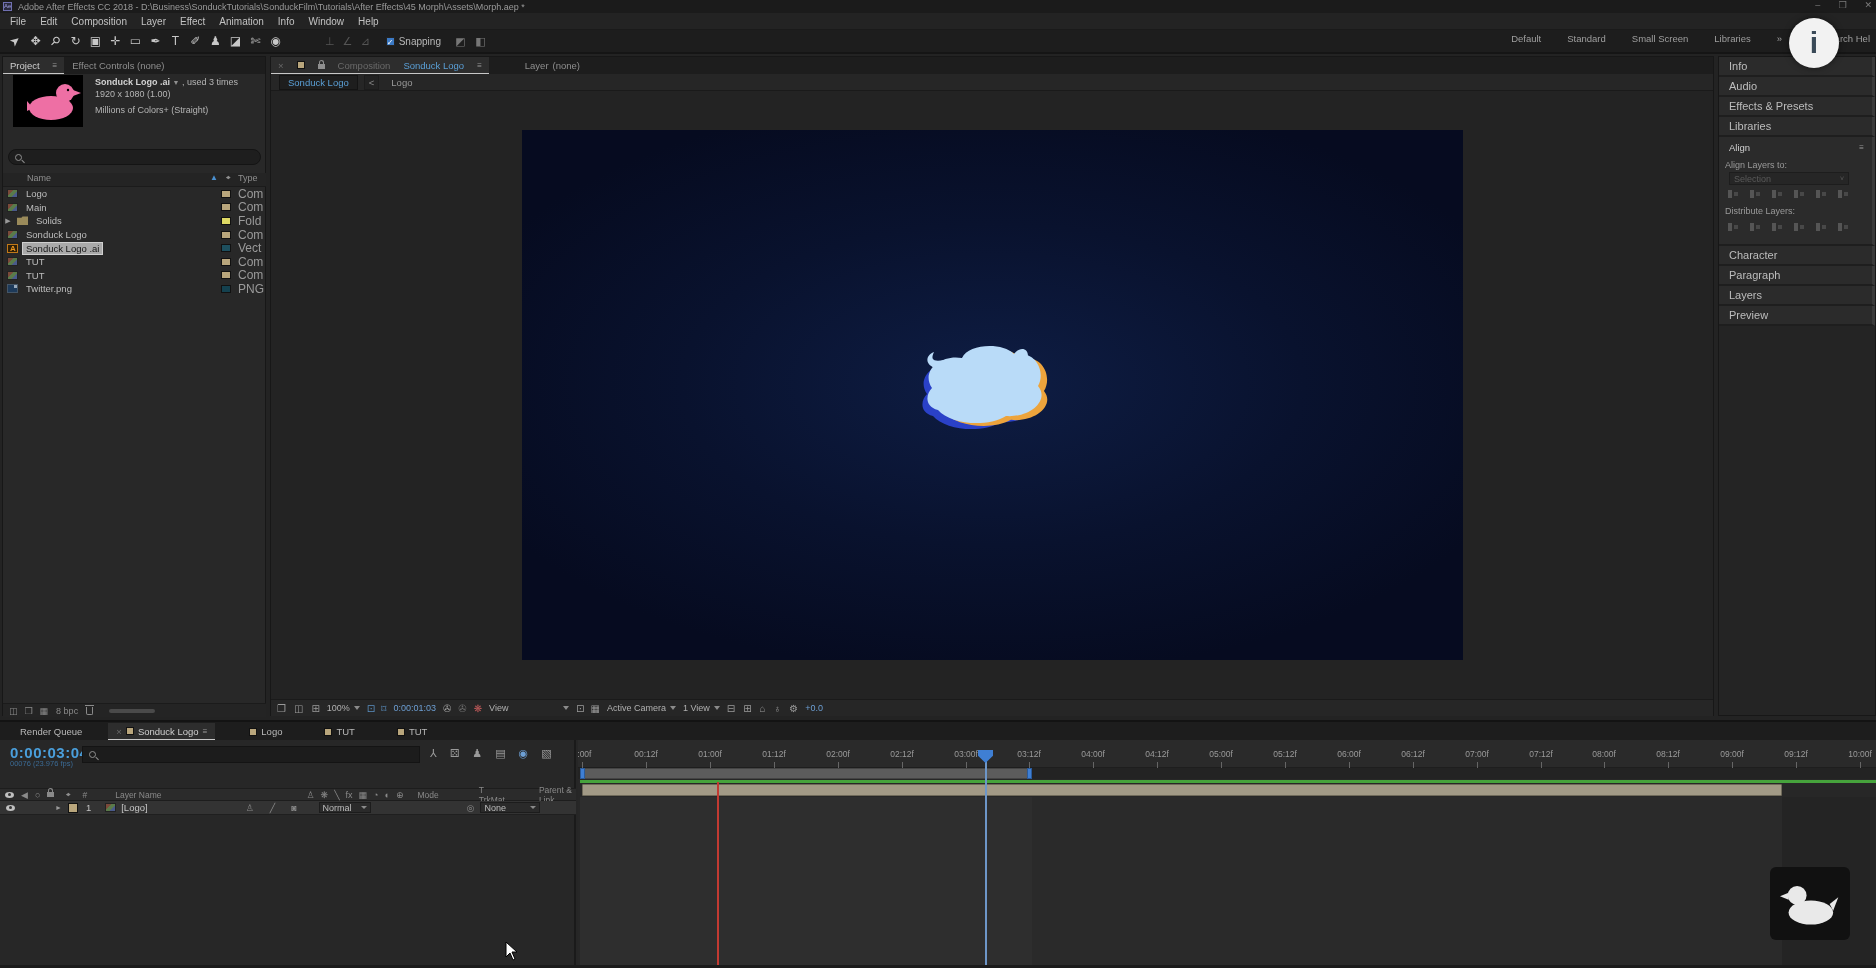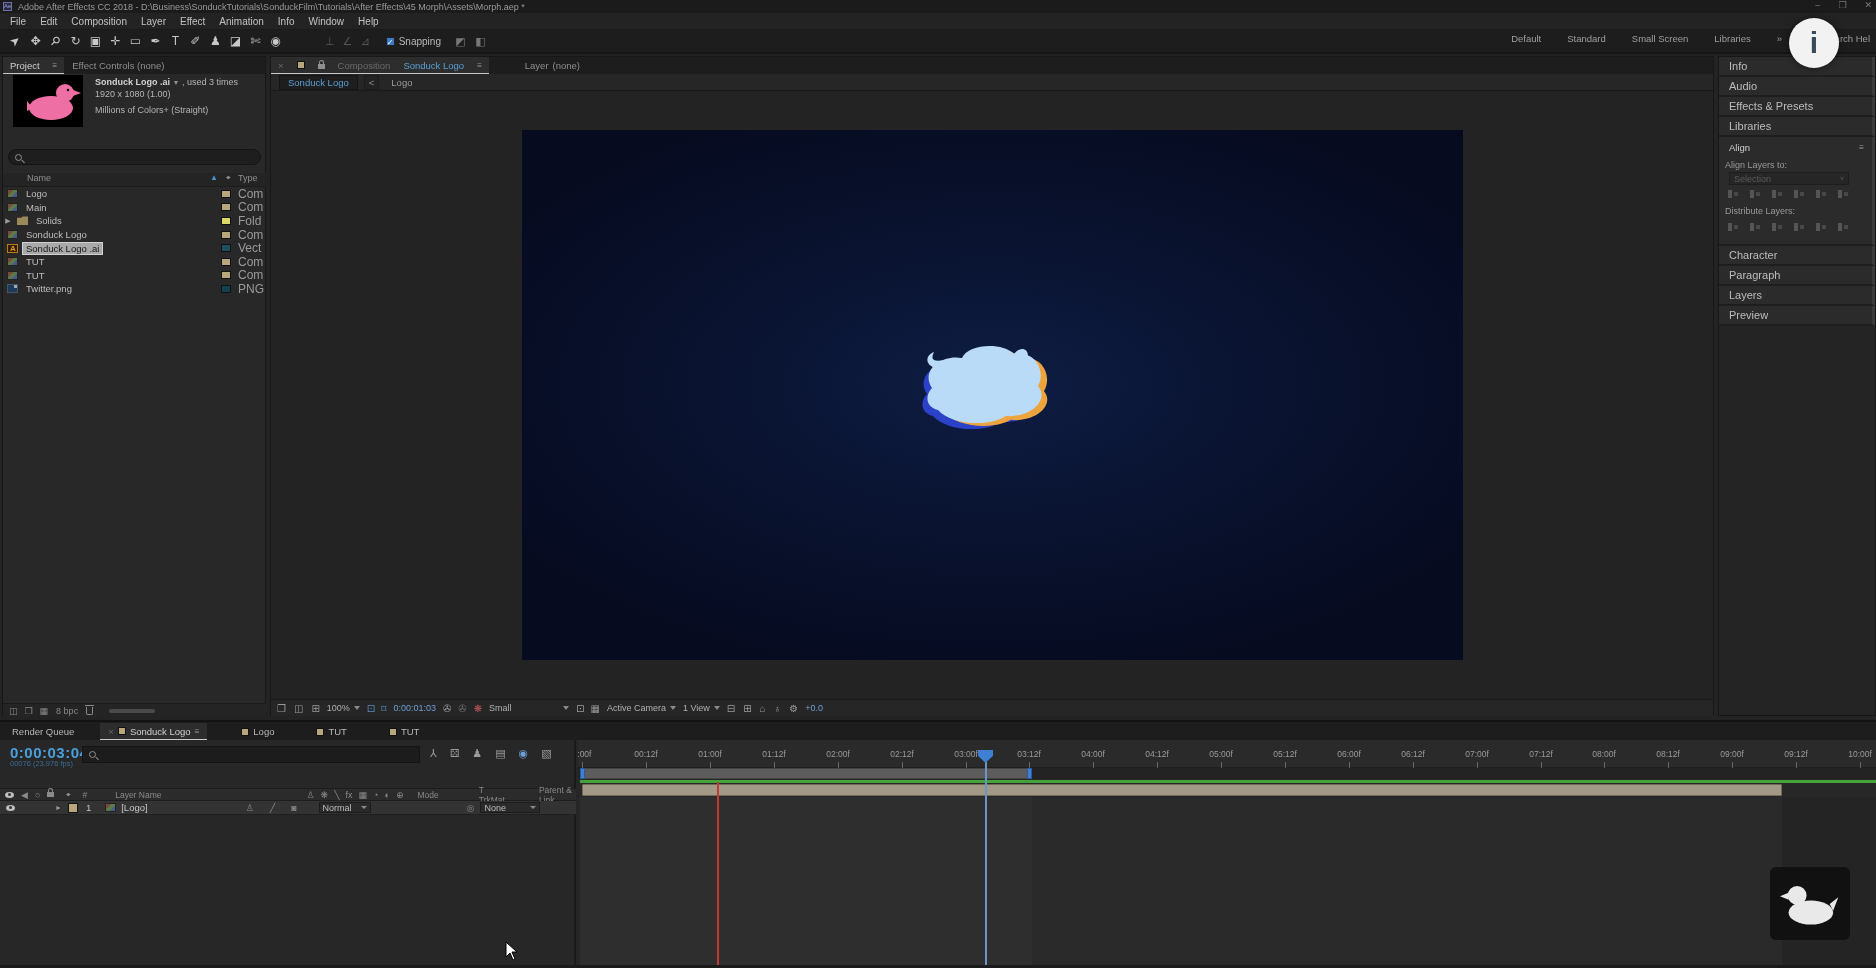--- a/index.html
+++ b/index.html
@@ -396,21 +396,21 @@
       <span style="display:flex;gap:6px;">
 
       <span class="cicon" style="color:#5a8fc0;">⊡</span>
           <span class="cicon" style="color:#5a8fc0;">⌑</span>
         </span>
       <span class="blue-text">0:00:01:03</span>
       <span class="cicon">✇</span>
       <span class="cicon dimtext">✇</span>
       <span class="cicon" style="color:#c05a5a;">❋</span>
       <span class="ddl" style="width:80px;justify-content:space-between;">
-          <span>Small</span>
+          <span>View</span>
         </span>
       <span style="display:flex;gap:6px;">
 
       <span class="cicon">⊡</span>
           <span class="cicon">▦</span>
         </span>
       <span class="ddl">
           <span>Active Camera</span>
         </span>
       <span class="ddl">
@@ -472,21 +472,21 @@
 
     <div class="rp-item">Character</div>
         <div class="rp-item">Paragraph</div>
         <div class="rp-item">Layers</div>
         <div class="rp-item">Preview</div>
       </div>
   </div>
 
   <div id="timeline" class="abs">
     <div id="tl-tabbar" class="abs">
-      <span class="tab-plain" style="margin-left:4px;">Render Queue</span>
+      <span class="tab-plain" style="margin-left:12px;">Render Queue</span>
       <span style="width:18px;"></span>
       <span style="display:flex;align-items:flex-end;gap:26px;">
 
           <span class="tab-plain tab-active">
             <span class="dimtext">×</span>
             <span class="chip" style="background:#b9a67c;"></span>
             <span>Sonduck Logo</span>
             <span class="panel-menu">≡</span>
           </span>
 

